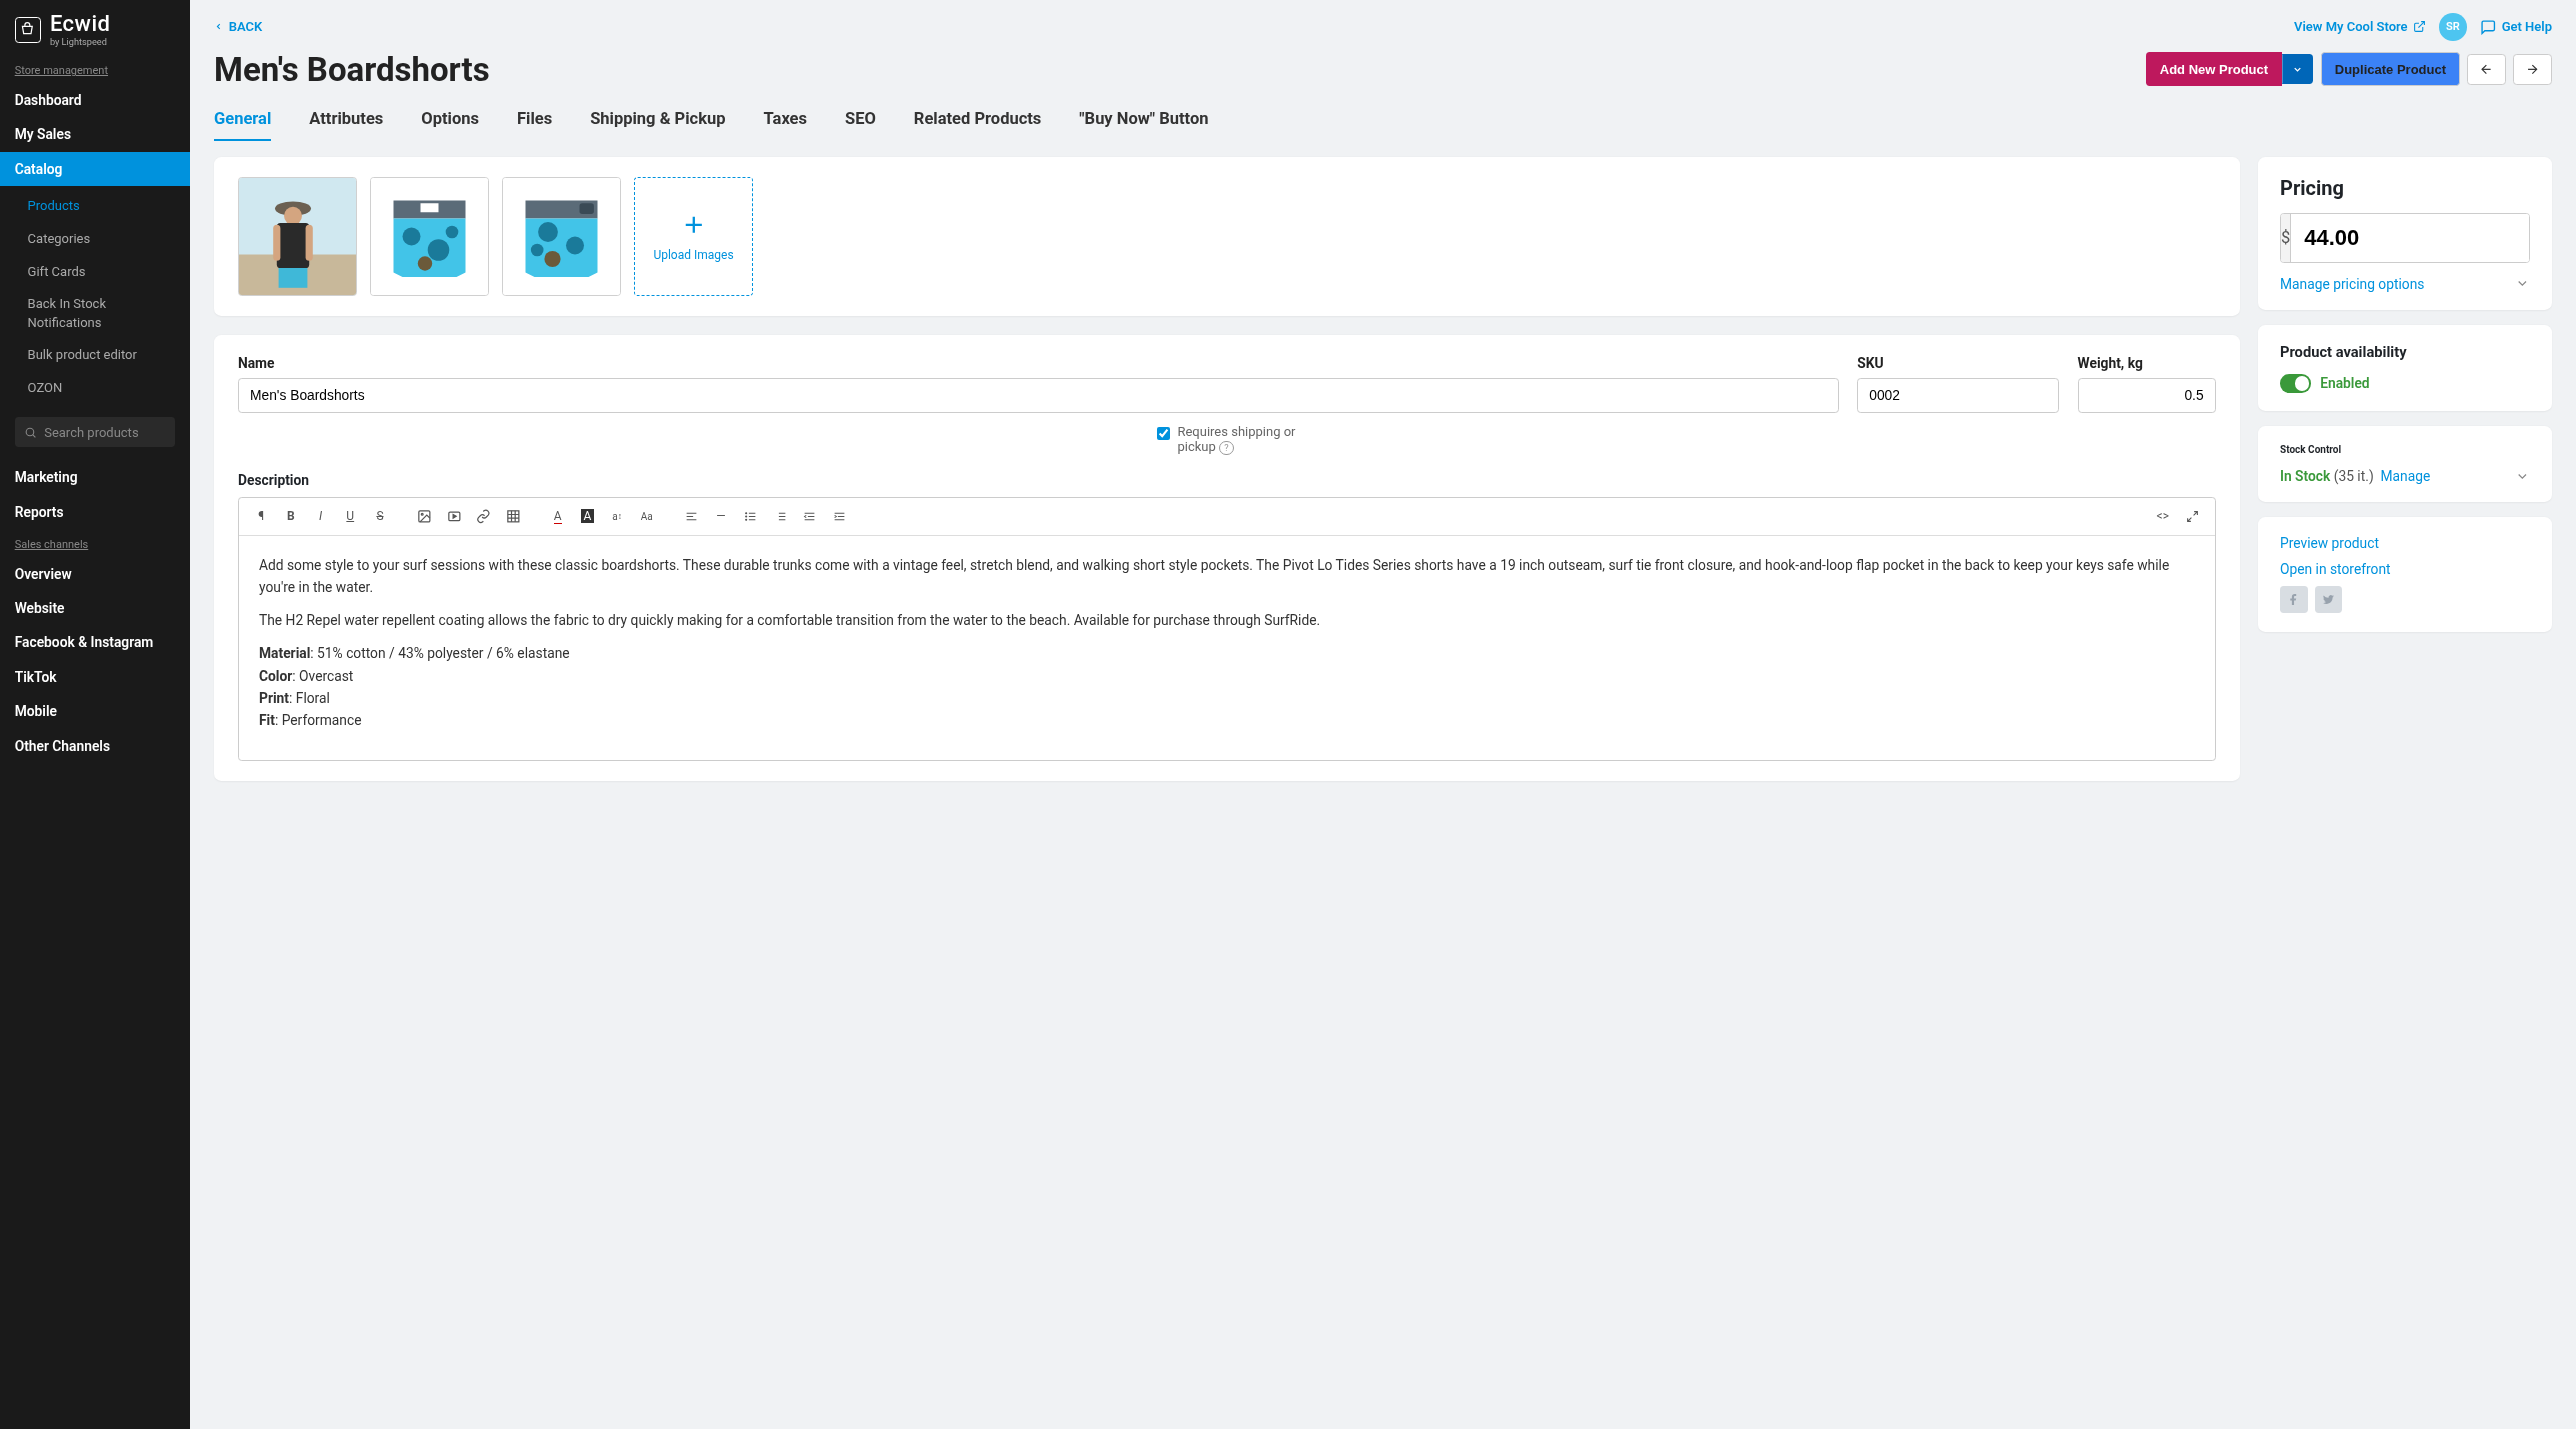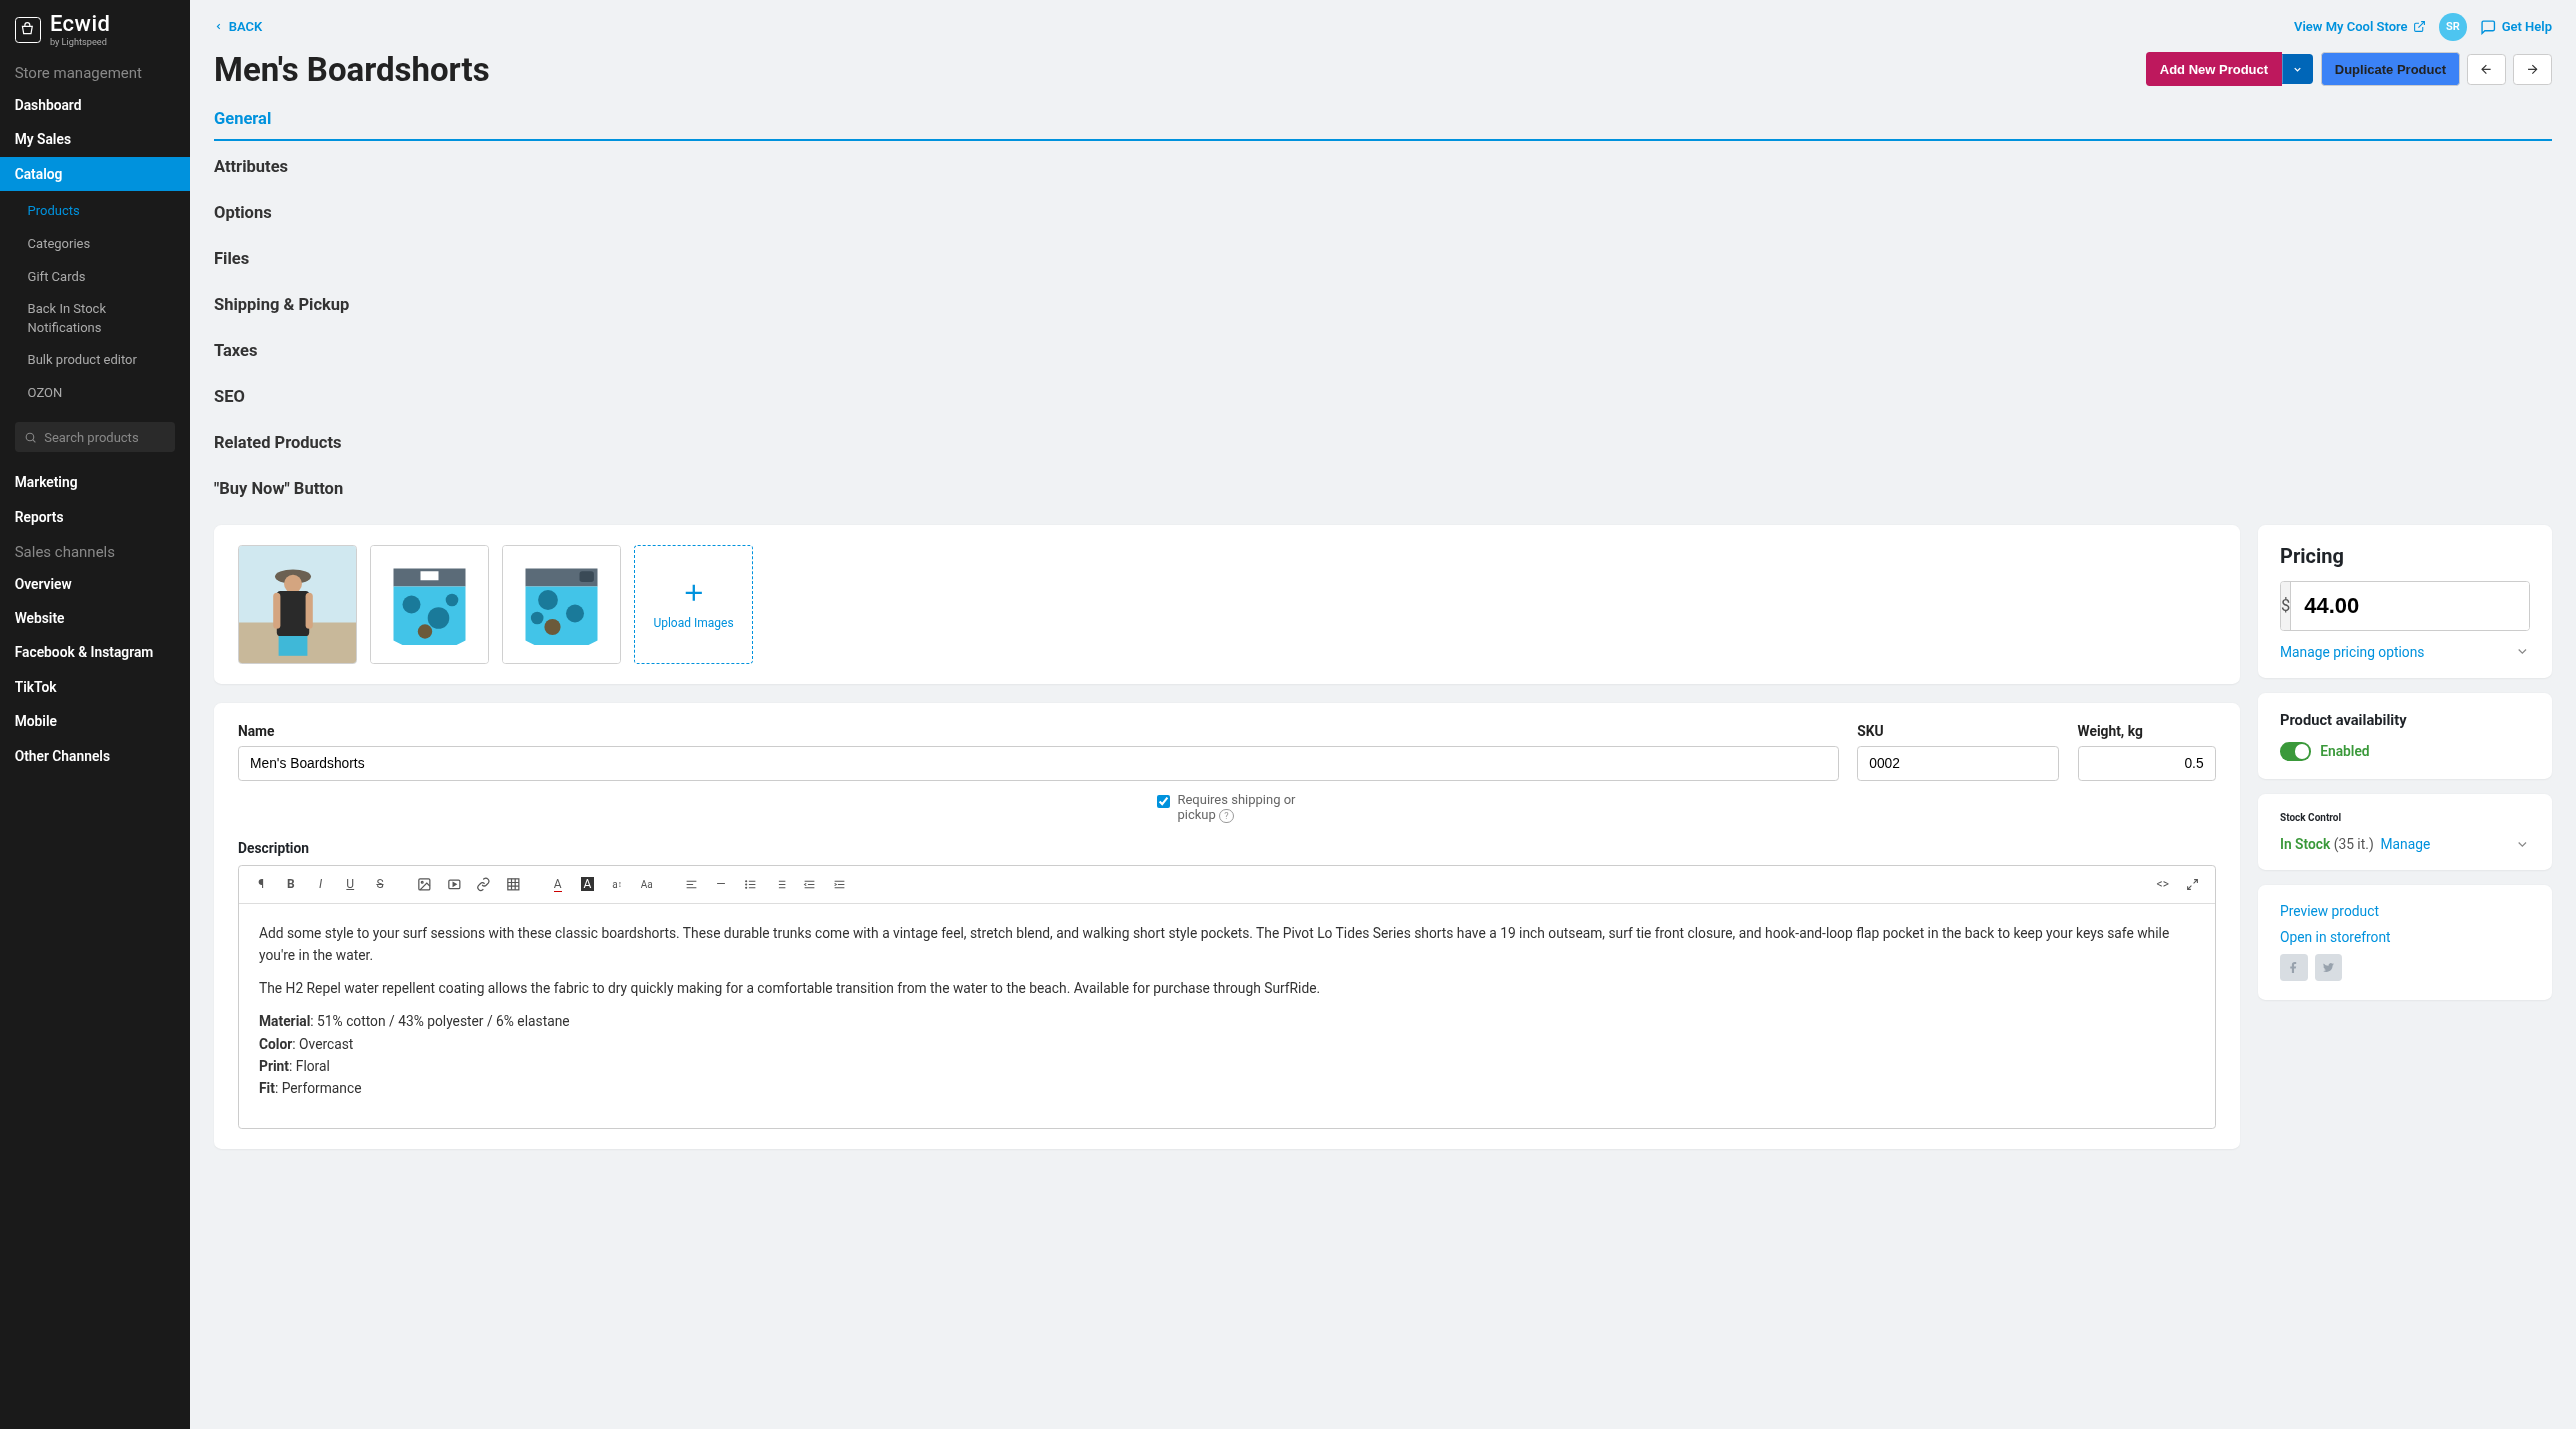--- a/index.html
+++ b/index.html
@@ -6,21 +6,21 @@
 body { font-family: -apple-system, BlinkMacSystemFont, "Segoe UI", Roboto, Helvetica, Arial, sans-serif; background: #f0f2f4; color: #1f2328; font-size: 13px; }
 .app { display: flex; min-height: 100vh; }
 
 
 .sidebar { width: 190px; background: #1a1a1a; color: #fff; flex-shrink: 0; display: flex; flex-direction: column; }
 .logo { display: flex; align-items: center; gap: 9.2px; padding: 13px 14.7px 9.2px; }
 .logo-icon { width: 26px; height: 26px; border: 1.8px solid #fff; border-radius: 3.7px; display:flex; align-items:center; justify-content:center; }
 .logo-text { display:flex; flex-direction:column; line-height:1; }
 .logo-main { font-size: 22px; font-weight: 500; letter-spacing: 0.5px; }
 .logo-sub { font-size: 9.2px; color: #aaa; margin-top:1.8px; }
-.section-label { font-size: 15px; color: #888; padding: 9.2px 14.7px 5.5px; }
+.section-label { font-size: 11px; color: #888; padding: 9.2px 14.7px 5.5px; text-decoration: underline; }
 .nav-item { padding: 9.2px 14.7px; color: #fff; font-size: 13.8px; cursor: pointer; font-weight: 600; }
 .nav-item.active { background: #0092dd; }
 .sub-nav { padding: 3.7px 0; }
 .sub-item { padding: 7.3px 14.7px 7.3px 27.6px; color: #aaa; font-size: 13px; cursor: pointer; line-height: 1.4; }
 .sub-item.active { color: #0092dd; }
 .search-box { margin: 9.2px 14.7px 13px; background: #2a2a2a; border-radius: 3.7px; padding: 7.3px 9.2px; display:flex; align-items:center; gap:7.3px; color:#888; font-size:13px; }
 
 
 .main { flex: 1; padding: 0; overflow: auto; }
 .topbar { display:flex; align-items:center; justify-content:space-between; padding: 13px 24px 0; }
@@ -33,21 +33,21 @@
 .header-row { display:flex; align-items:center; justify-content:space-between; padding: 9.2px 24px 0; }
 .page-title { font-size: 33px; font-weight: 700; color:#222; }
 .header-actions { display:flex; gap:7.3px; align-items:center; }
 .btn { border-radius:3.7px; padding: 8.3px 13px; font-size:13px; font-weight:600; cursor:pointer; display:flex; align-items:center; gap:5.5px; border:0.9px solid transparent; }
 .btn-primary { background:#be185d; color:#fff; }
 .btn-primary-dd { background:#0066b8; color:#fff; padding:8.3px 9.2px; border-left:0.9px solid rgba(255,255,255,0.3); margin-left:-7.3px; border-top-left-radius:0; border-bottom-left-radius:0;}
 .primary-main { border-top-right-radius:0; border-bottom-right-radius:0; }
 .btn-outline { background:#3b82f6; color:#222; border:0.9px solid #ccc; }
 .btn-icon-only { background:#fff; border:0.9px solid #ccc; padding:7.3px 11px; }
 
-.tabs { display:flex; gap:16px; padding: 20px 24px 0; border-bottom: none; flex-direction: column; }
+.tabs { display:flex; gap:38px; padding: 20px 24px 0; border-bottom: none; }
 .tab { font-size: 16.5px; font-weight: 700; color:#333; padding-bottom: 11px; cursor:pointer; }
 .tab.active { color:#0092dd; border-bottom:2.8px solid #0092dd; }
 
 .content { display:flex; gap:18.4px; padding: 16.5px 24px 27.6px; align-items:flex-start; }
 .col-main { flex: 1; display:flex; flex-direction:column; gap:18.4px; }
 .col-side { width: 294px; display:flex; flex-direction:column; gap:14.7px; }
 
 .card { background:#fff; border-radius:7.3px; padding: 20px 24px; box-shadow: 0 0.9px 1.8px rgba(0,0,0,0.05); }
 .card-side { background:#fff; border-radius:7.3px; padding: 18.4px 22px; box-shadow: 0 0.9px 1.8px rgba(0,0,0,0.05); }
 

